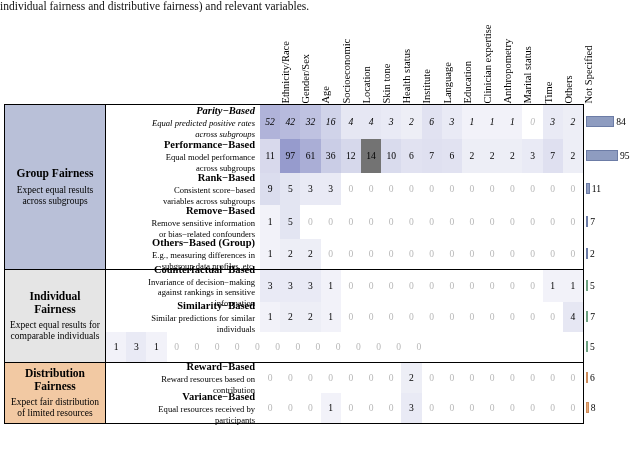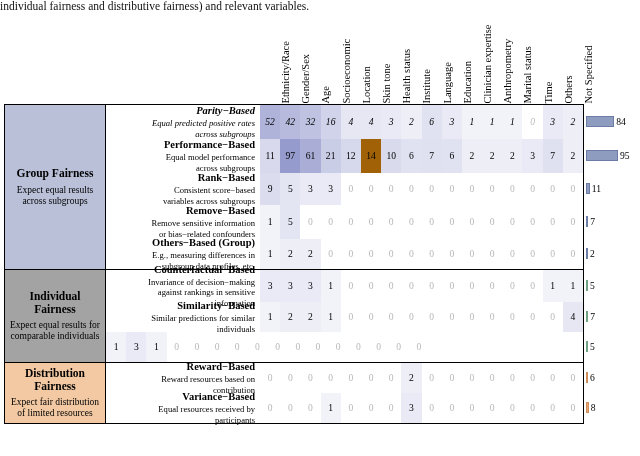--- a/index.html
+++ b/index.html
@@ -213,23 +213,23 @@
           </div>
           <div class="mrow" style="height: 34px;">
             <div class="labelcell">
               <div class="rtitle">Performance−Based</div>
               <div class="rsub">Equal model performance across subgroups</div>
             </div>
             <div class="cells">
               <div class="cell" style="background: rgb(216, 217, 236);">11</div>
               <div class="cell" style="background: rgb(150, 155, 205);">97</div>
               <div class="cell" style="background: rgb(170, 174, 214);">61</div>
-              <div class="cell" style="background: rgb(202, 205, 230);">21</div>
+              <div class="cell" style="background: rgb(202, 205, 230);">36</div>
               <div class="cell" style="background: rgb(214, 216, 235);">12</div>
-              <div class="cell" style="background: #a16207;">14</div>
+              <div class="cell" style="background: #737373;">14</div>
               <div class="cell" style="background: rgb(217, 219, 237);">10</div>
               <div class="cell" style="background: rgb(225, 226, 241);">6</div>
               <div class="cell" style="background: rgb(223, 224, 240);">7</div>
               <div class="cell" style="background: rgb(225, 226, 241);">6</div>
               <div class="cell" style="background: rgb(237, 238, 246);">2</div>
               <div class="cell" style="background: rgb(237, 238, 246);">2</div>
               <div class="cell" style="background: rgb(237, 238, 246);">2</div>
               <div class="cell" style="background: rgb(233, 234, 245);">3</div>
               <div class="cell" style="background: rgb(223, 224, 240);">7</div>
               <div class="cell" style="background: rgb(237, 238, 246);">2</div>
@@ -303,21 +303,21 @@
               <div class="cell zero" style="background: rgb(255, 255, 255);">0</div>
               <div class="cell zero" style="background: rgb(255, 255, 255);">0</div>
               <div class="cell zero" style="background: rgb(255, 255, 255);">0</div>
               <div class="cell zero" style="background: rgb(255, 255, 255);">0</div>
               <div class="cell zero" style="background: rgb(255, 255, 255);">0</div>
             </div>
           </div>
         </div>
       </div>
       <div class="grouprow">
-        <div class="groupcell" style="background: #a3a3a3;">
+        <div class="groupcell" style="background: #e5e5e5;">
           <div class="gtitle">Individual Fairness</div>
           <div class="gsub">Expect equal results for comparable individuals</div>
         </div>
         <div class="rowsblock">
           <div class="mrow" style="height: 32px;">
             <div class="labelcell">
               <div class="rtitle">Counterfactual−Based</div>
               <div class="rsub">Invariance of decision−making against rankings in sensitive information</div>
             </div>
             <div class="cells">

